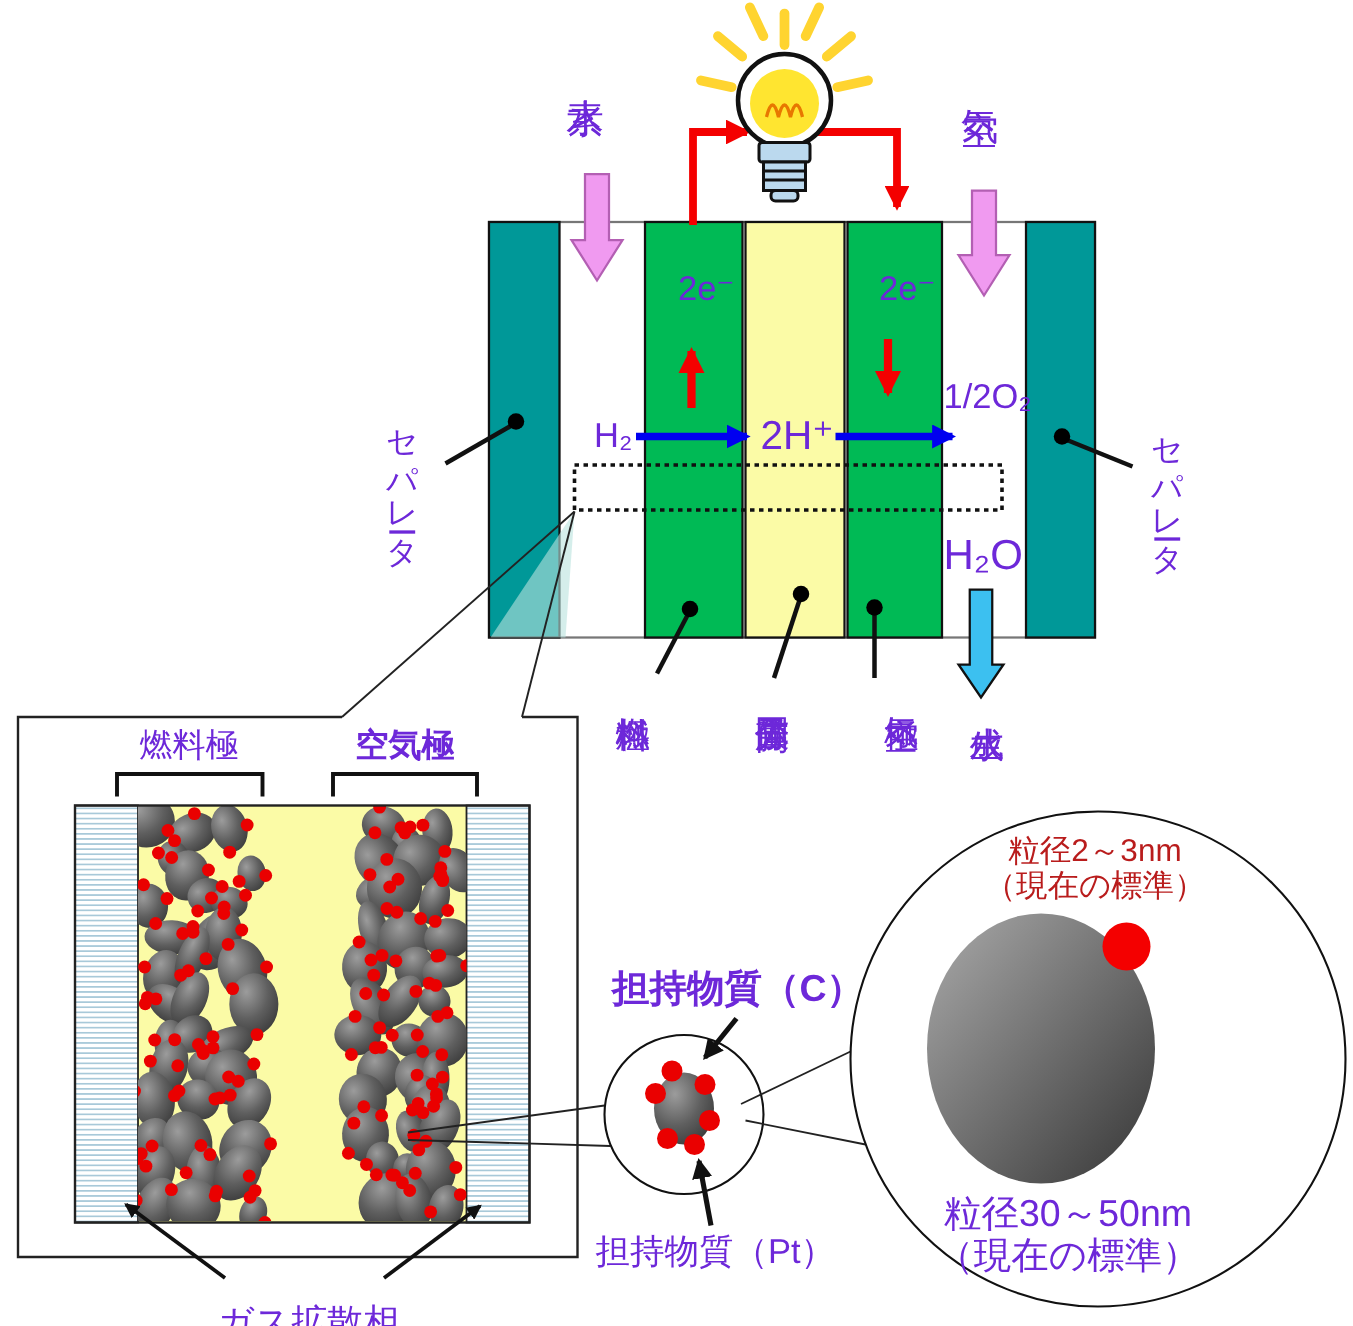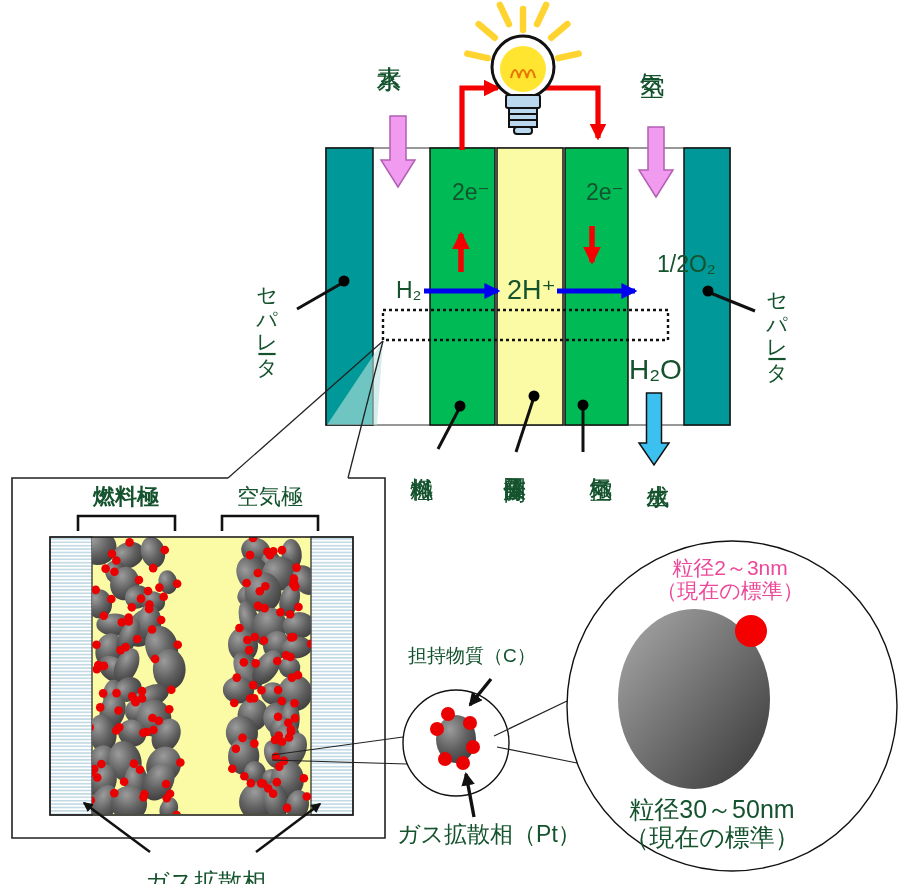--- a/index.html
+++ b/index.html
@@ -1,23 +1,23 @@
 <!DOCTYPE html>
 <html><head>
 <meta charset="utf-8">
 <style>
   html,body{margin:0;padding:0;background:#fff;}
   .stage{position:relative;width:902px;height:884px;background:#fff;overflow:hidden;
          font-family:"Liberation Sans","DejaVu Sans",sans-serif;}
   .stage svg{position:absolute;left:0;top:0;}
-  .lbl{position:absolute;color:#14532d;white-space:nowrap;line-height:1.1;
+  .lbl{position:absolute;color:#6d28d9;white-space:nowrap;line-height:1.1;
        font-family:"Liberation Sans","DejaVu Sans",sans-serif;}
   .v{writing-mode:vertical-rl;}
   .ctr{text-align:center;}
-  .red{color:#ec4899;}
+  .red{color:#b91c1c;}
 </style>
 </head>
 <body>
 
 <div class="stage">
 
 <svg width="902" height="884" viewBox="0 0 902 884">
   <defs>
     <radialGradient id="pgrad" cx="35%" cy="30%" r="80%">
       <stop offset="0%" stop-color="#9c9c9c"></stop>
@@ -371,33 +371,33 @@
 </svg>
 
 <div class="lbl v" style="left:375px;top:46px;font-size:25px;">水素</div>
 <div class="lbl v" style="left:638px;top:53px;font-size:25px;">空気</div>
 <div class="lbl v" style="left:256px;top:272px;font-size:21px;">セパレータ</div>
 <div class="lbl v" style="left:766px;top:277px;font-size:21px;">セパレータ</div>
 <div class="lbl" style="left:452px;top:180px;font-size:23px;">2e⁻</div>
 <div class="lbl" style="left:586px;top:180px;font-size:23px;">2e⁻</div>
 <div class="lbl" style="left:396px;top:278px;font-size:23px;">H₂</div>
 <div class="lbl" style="left:507px;top:276px;font-size:27px;">2H⁺</div>
-<div class="lbl" style="left:629px;top:252px;font-size:23px;margin-left:28px;">1/2O₂</div>
+<div class="lbl" style="left:629px;top:252px;font-size:23px;">1/2O₂</div>
 <div class="lbl" style="left:629px;top:355px;font-size:28px;">H₂O</div>
 <div class="lbl v" style="left:409px;top:460px;font-size:23px;">燃料極</div>
 <div class="lbl v" style="left:502px;top:460px;font-size:23px;">固体高分子膜</div>
 <div class="lbl v" style="left:588px;top:460px;font-size:23px;">空気極</div>
 <div class="lbl v" style="left:645px;top:467px;font-size:23px;">生成水</div>
 
-<div class="lbl" style="left:93px;top:485px;font-size:22px;font-weight:bold;">燃料極</div>
-<div class="lbl" style="left:237px;top:485px;font-size:22px;font-weight:normal;">空気極</div>
+<div class="lbl" style="left:93px;top:485px;font-size:22px;font-weight:normal;">燃料極</div>
+<div class="lbl" style="left:237px;top:485px;font-size:22px;font-weight:bold;">空気極</div>
 <div class="lbl" style="left:145px;top:869px;font-size:24px;">ガス拡散相</div>
 
-<div class="lbl" style="left:408px;top:646px;font-size:19px;">担持物質（C）</div>
-<div class="lbl" style="left:397px;top:822px;font-size:23px;">ガス拡散相（Pt）</div>
+<div class="lbl" style="left:408px;top:646px;font-size:25px;font-weight:bold;">担持物質（C）</div>
+<div class="lbl" style="left:397px;top:822px;font-size:23px;">担持物質（Pt）</div>
 
 <div class="lbl ctr red" style="left:630px;top:556px;width:200px;">
   <div style="font-size:21px;">粒径2～3nm</div>
   <div style="font-size:21px;">（現在の標準）</div>
 </div>
 <div class="lbl ctr" style="left:612px;top:786px;width:200px;margin-top:10px;">
   <div style="font-size:25px;">粒径30～50nm</div>
   <div style="font-size:25px;">（現在の標準）</div>
 </div>
 

